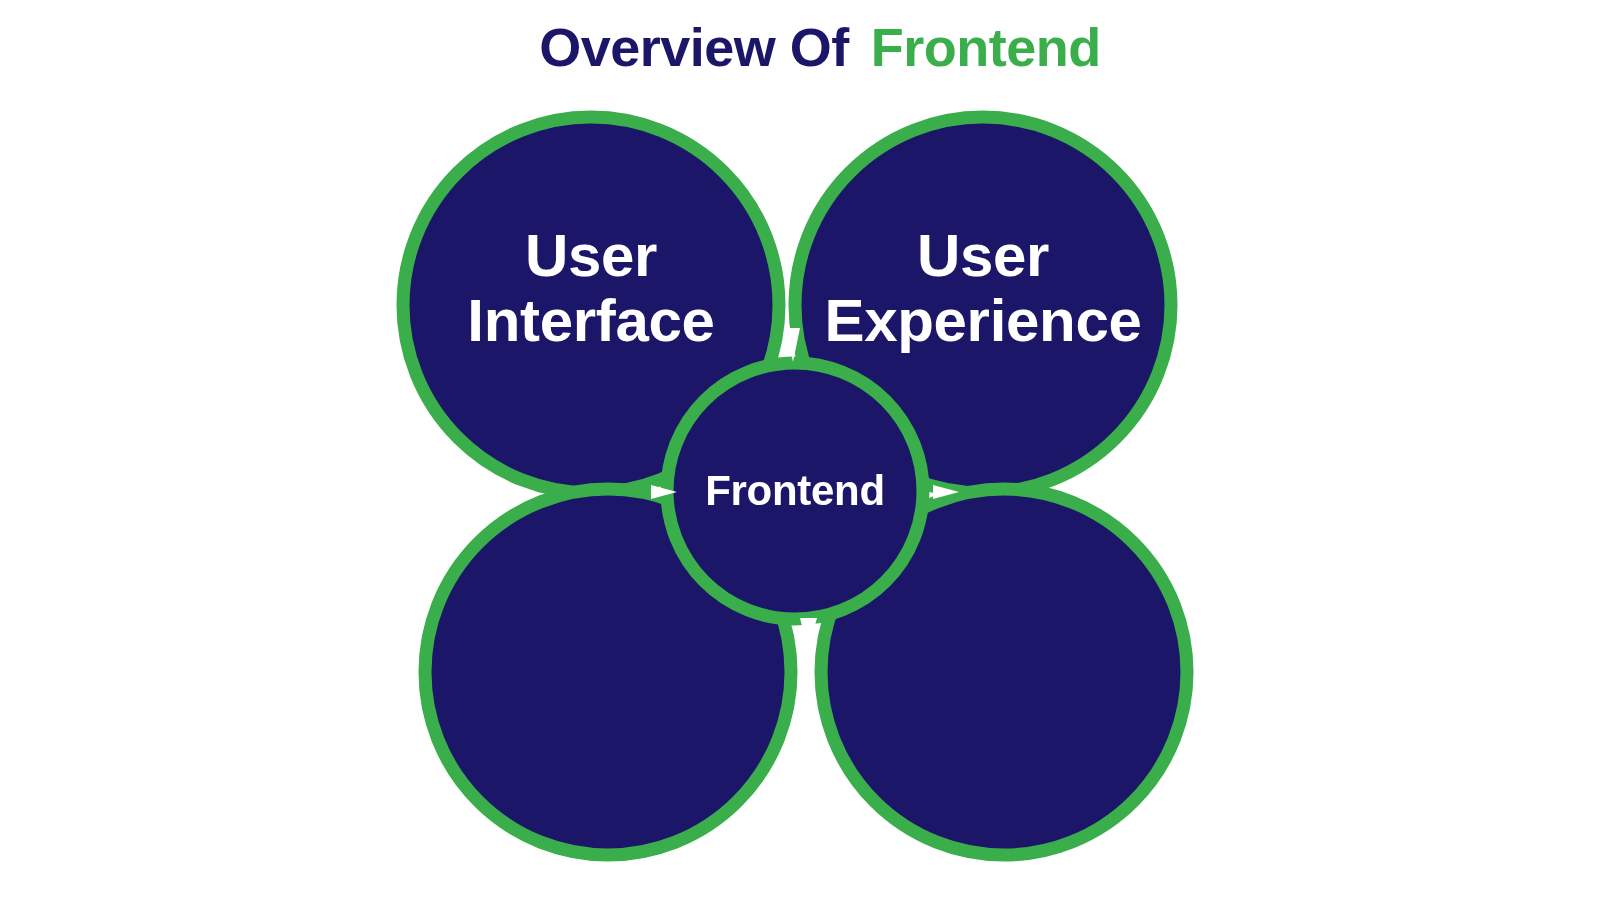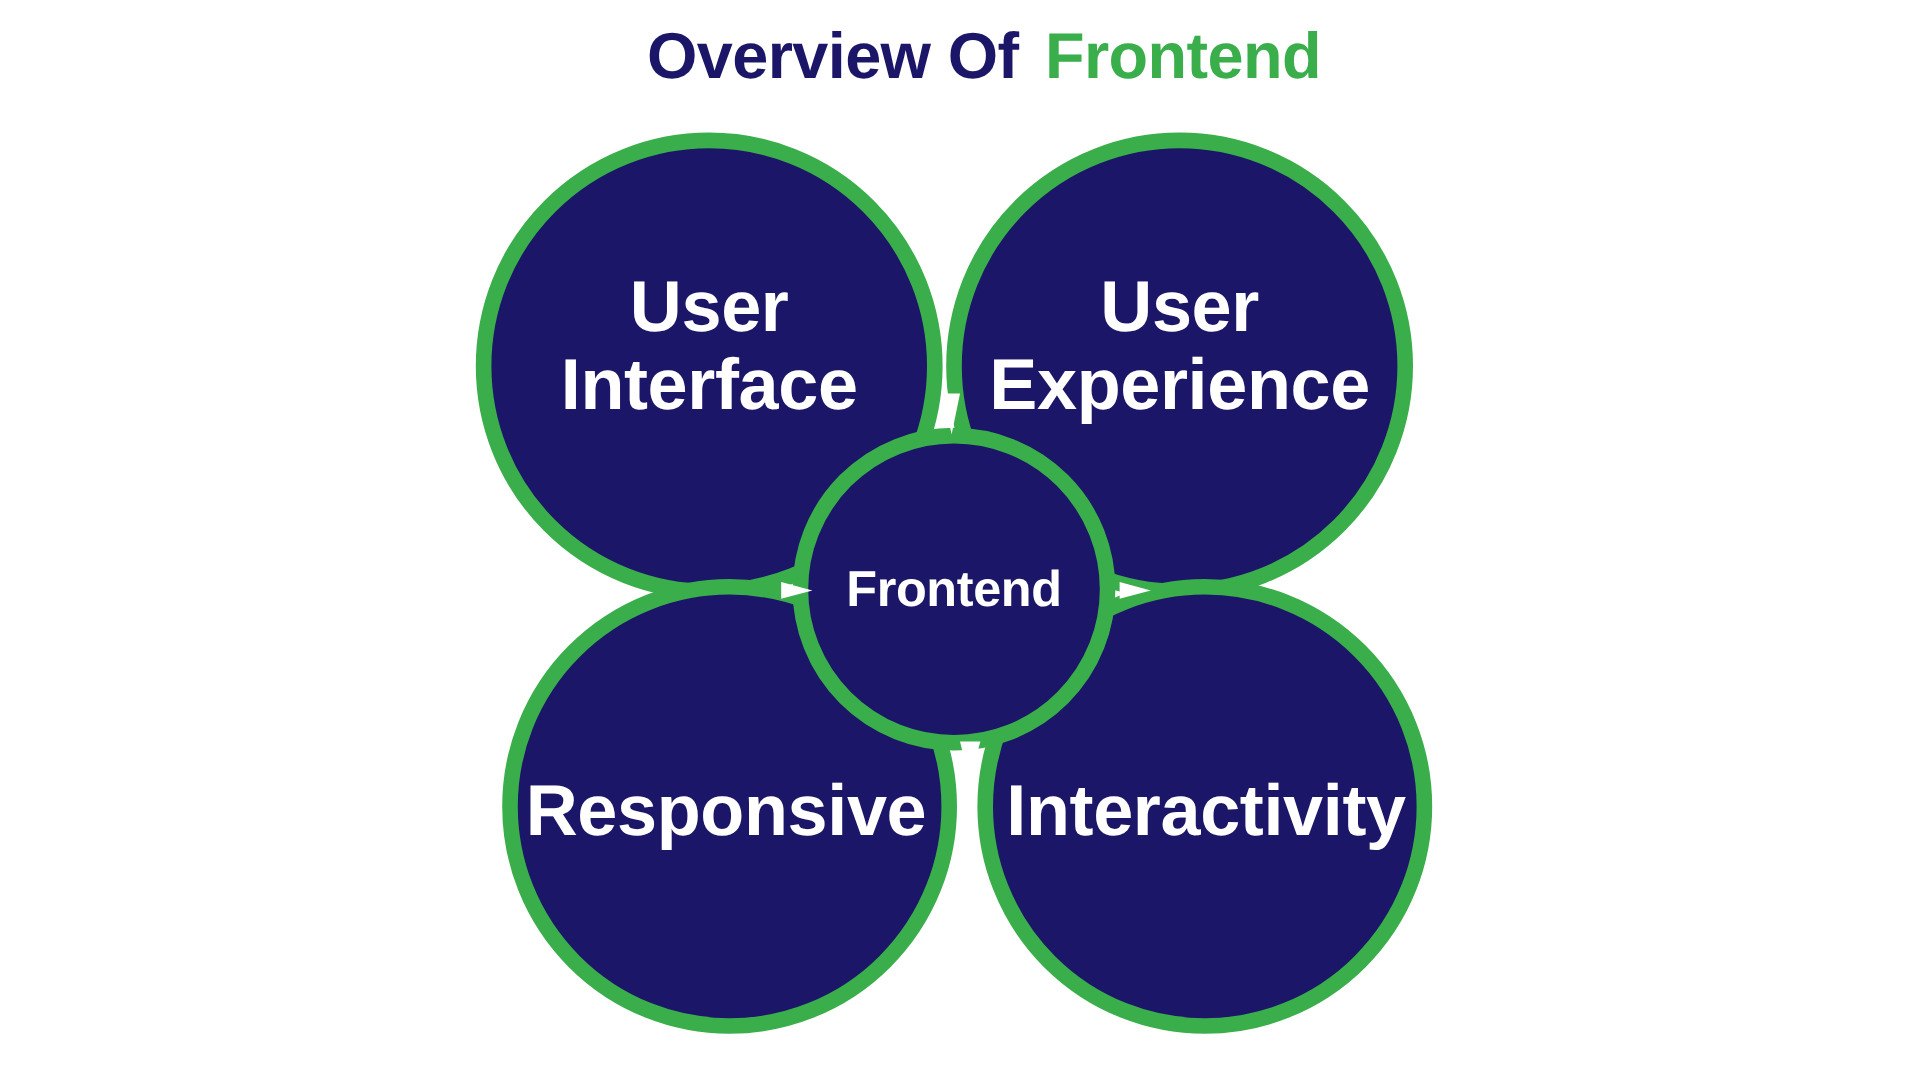--- a/index.html
+++ b/index.html
@@ -108,19 +108,17 @@
       <polygon points="780,618 797,618 788,650" fill="#FFFFFF"></polygon>
     </svg>
   </div>
 
   <div class="node-label node-outer lbl-ui">User
 Interface</div>
 
   <div class="node-label node-outer lbl-ux">User
 Experience</div>
 
-  <div class="node-label node-outer lbl-resp">Responsive</div>
 
-  <div class="node-label node-outer lbl-inter">Interactivity</div>
 
   <div class="node-label node-center lbl-front">Frontend</div>
 
 </div>
 
 </body></html>

